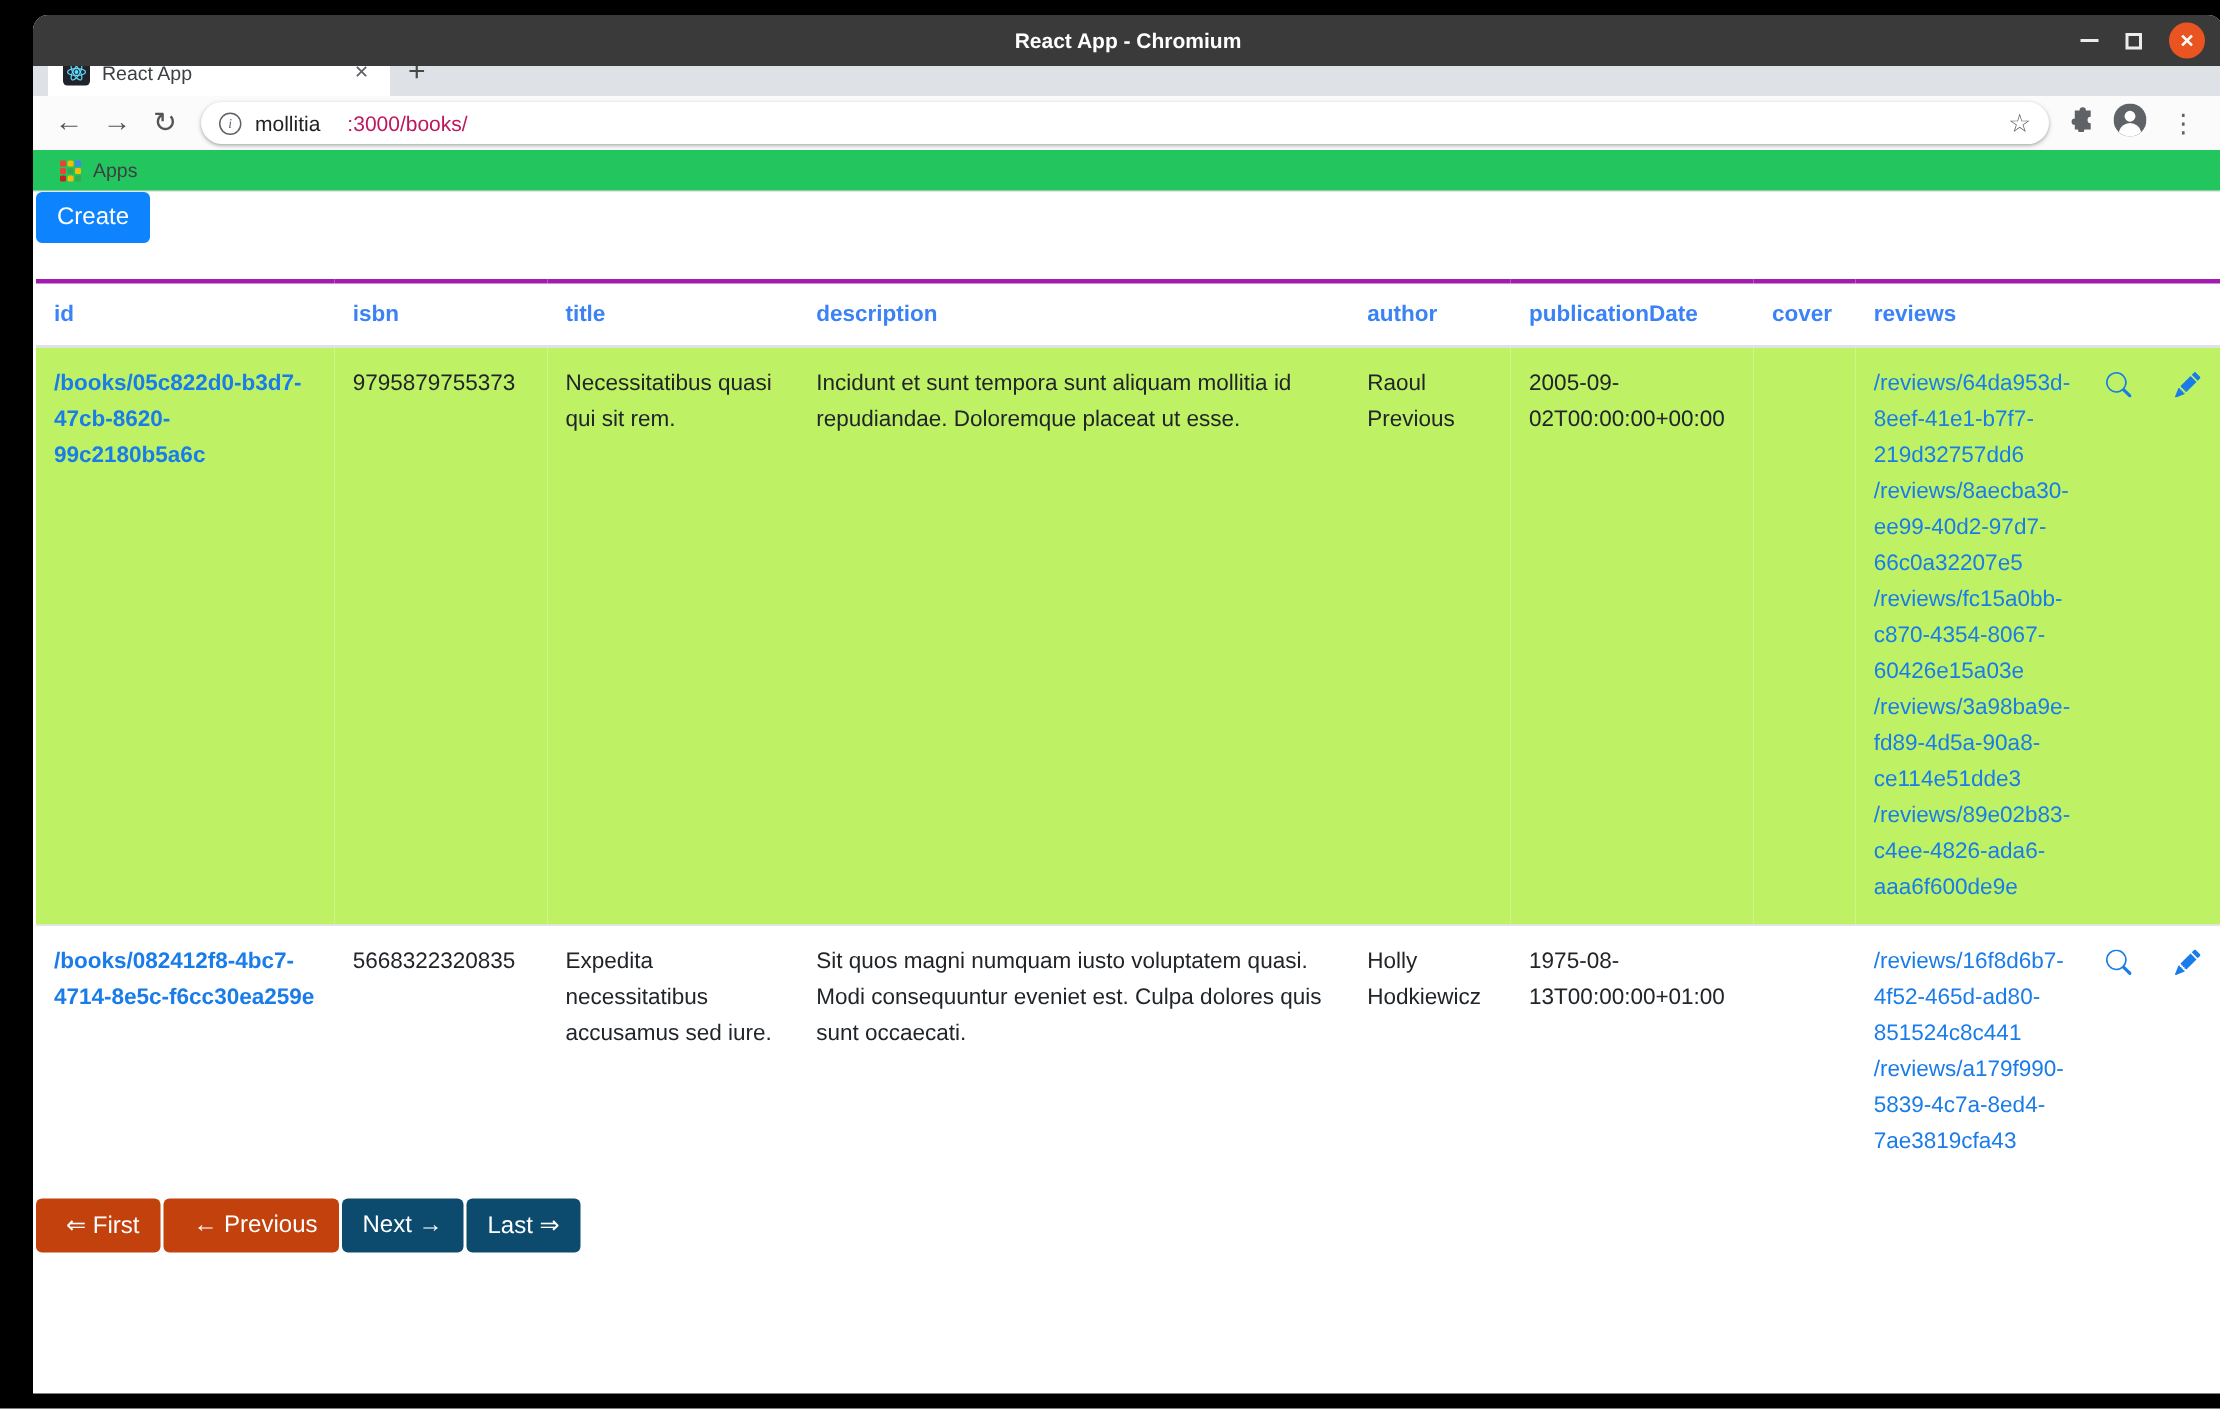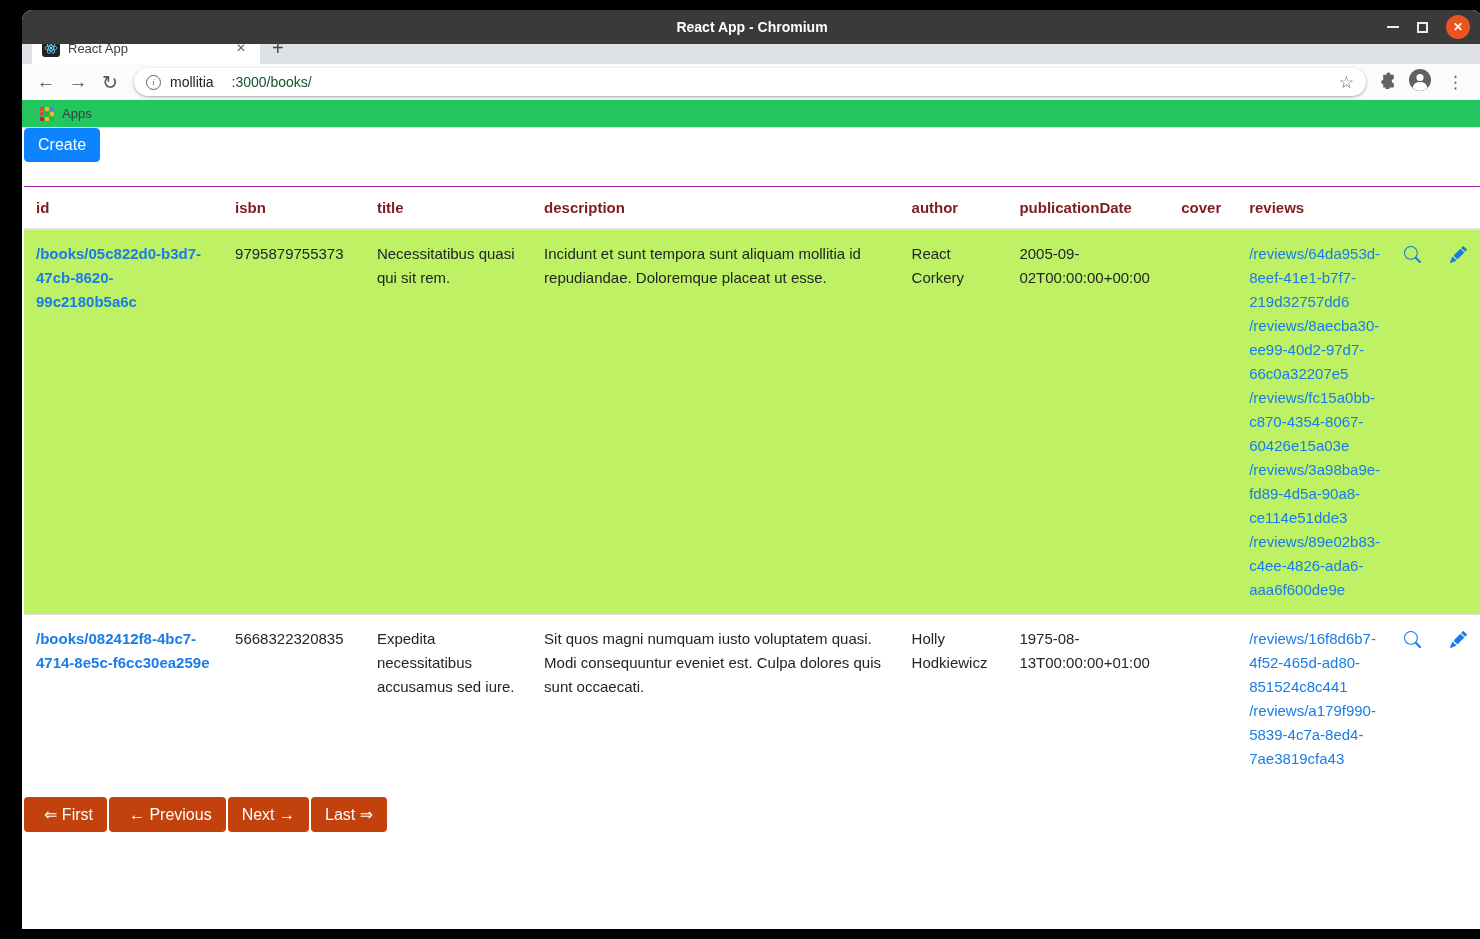--- a/index.html
+++ b/index.html
@@ -43,52 +43,52 @@
     flex:1; height:28px; background:#fff; border-radius:14px; margin:0 8px;
     display:flex; align-items:center; padding:0 12px;
     box-shadow:0 1px 2px rgba(60,64,67,.3), 0 1px 3px 1px rgba(60,64,67,.12);
   }
   .info-icon {
     width:15px; height:15px; border:1.5px solid #5f6368; border-radius:50%;
     color:#5f6368; font-size:9px; display:flex; align-items:center; justify-content:center;
     margin-right:9px; flex:none; font-family:"Liberation Serif", serif; font-style:italic;
   }
   .url { font-size:14px; color:#202124; }
-  .url-path { color:#14532d;padding-left:18px; }
+  .url-path { color:#be185d;padding-left:18px; }
   .star-icon { margin-left:auto; font-size:17px; color:#5f6368; }
   .toolbar-right { display:flex; align-items:center; gap:12px; padding:0 6px; }
   .menu-dots { font-size:17px; color:#5f6368; padding:0 4px; }
   
   .bookmarksbar { height:28px; background:#22c55e; border-bottom:1px solid #e4e4e4; display:flex; align-items:center; padding-left:18px; gap:8px; }
   .apps-grid { display:grid; grid-template-columns:repeat(3,4px); grid-auto-rows:4px; gap:1px; }
   .apps-grid span { display:block; border-radius:1px; }
   .apps-label { font-size:13px; color:#3c4043; }
   
   .content { padding-left:2px; }
   h1.page-title { font-size:40px; font-weight:400; color:#212529; margin:8px 0 14px 0; line-height:1.15; }
   .btn-create {
     background:#0d83fd; color:#fff; border:1px solid #0d83fd; border-radius:4px;
     padding:7px 13px; font-size:16px; font-family:inherit;
   }
   table.book-table { width:100%; border-collapse:collapse; margin-top:24px; }
   .book-table th {
-    text-align:left; padding:12px; font-size:15px; color:#7f1d1d; font-weight:700;
-    border-top:1px solid #a21caf; border-bottom:2px solid #dee2e6;
+    text-align:left; padding:12px; font-size:15px; color:#3b82f6; font-weight:700;
+    border-top:3px solid #a21caf; border-bottom:2px solid #dee2e6;
   }
   .book-table td { padding:12px; font-size:15px; line-height:1.6; vertical-align:top; color:#212529; }
   .book-table tbody tr.striped { background:#bef264; }
   .book-table tbody tr + tr td { border-top:1px solid #dee2e6; }
   a { color:#1a7ce8; text-decoration:none; }
   .id-link { font-weight:700; }
   .action-icon svg { width:17px; height:17px; fill:#1a7ce8; display:block; margin-top:4px; }
   
   .pagination { display:flex; gap:2px; margin-top:14px; }
   .page-btn {
     border:none; border-radius:4px; color:#fff; font-size:16px; padding:8px 14px;
-    background:#c2410c; font-family:inherit;
+    background:#0c4a6e; font-family:inherit;
   }
   .page-btn.disabled { background:#c2410c;padding-left:20px; }
 </style>
 </head>
 <body>
 
 <div class="window">
 
   <div class="titlebar">
     <div class="titlebar-title">React App - Chromium</div>
@@ -190,21 +190,21 @@
           <th></th>
           <th></th>
         </tr>
       </thead>
       <tbody>
         <tr class="striped">
           <td><a href="#" class="id-link">/books/05c822d0-b3d7-47cb-8620-99c2180b5a6c</a></td>
           <td>9795879755373</td>
           <td>Necessitatibus quasi qui sit rem.</td>
           <td>Incidunt et sunt tempora sunt aliquam mollitia id repudiandae. Doloremque placeat ut esse.</td>
-          <td>React Corkery</td>
+          <td>Raoul Previous</td>
           <td>2005-09-02T00:00:00+00:00</td>
           <td></td>
           <td>
             <a href="#">/reviews/64da953d-8eef-41e1-b7f7-219d32757dd6</a>
             <a href="#">/reviews/8aecba30-ee99-40d2-97d7-66c0a32207e5</a>
             <a href="#">/reviews/fc15a0bb-c870-4354-8067-60426e15a03e</a>
             <a href="#">/reviews/3a98ba9e-fd89-4d5a-90a8-ce114e51dde3</a>
             <a href="#">/reviews/89e02b83-c4ee-4826-ada6-aaa6f600de9e</a>
           </td>
           <td>

